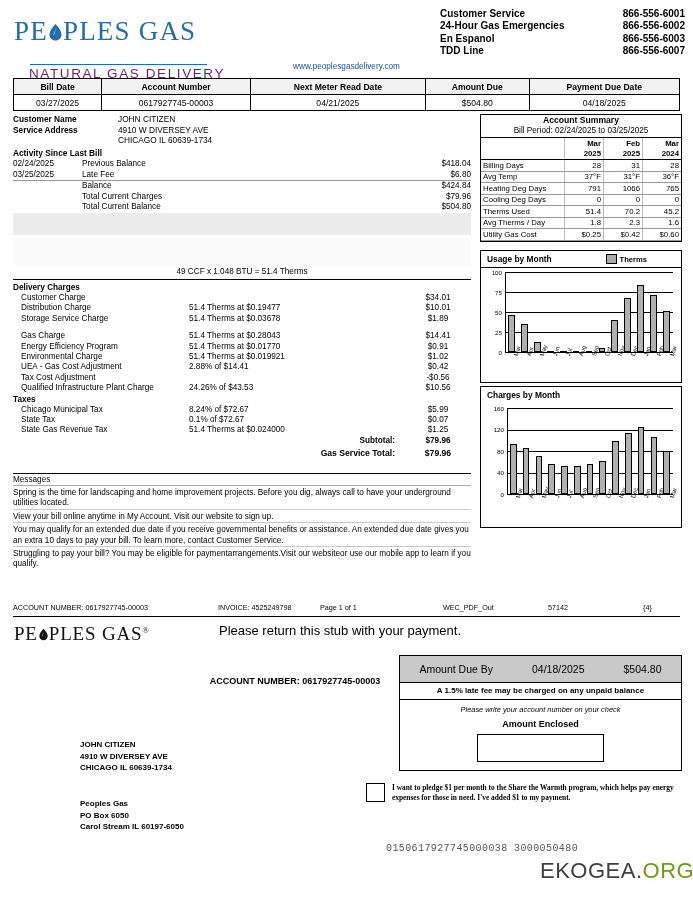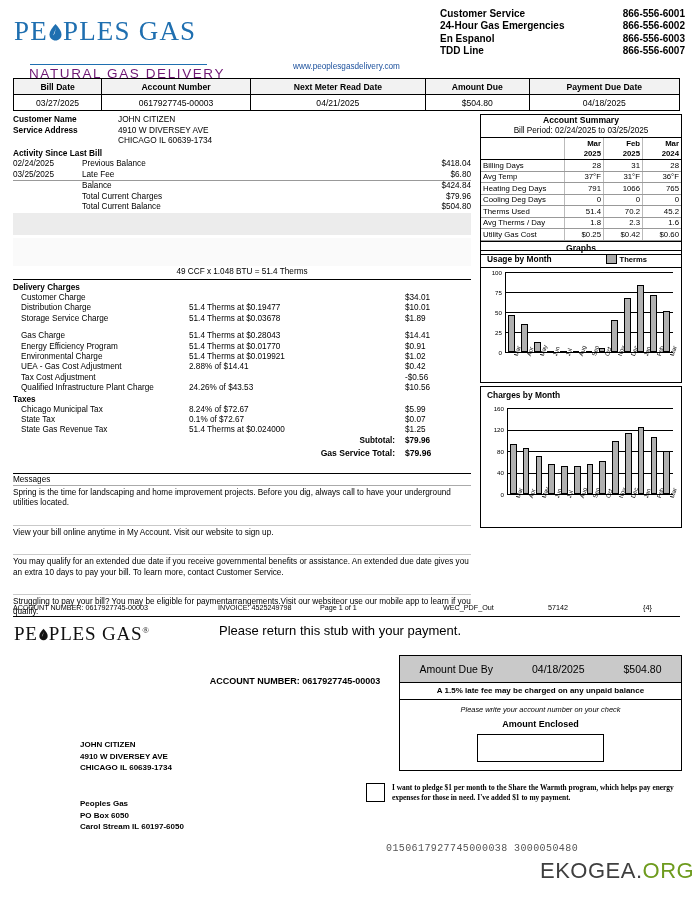--- a/index.html
+++ b/index.html
@@ -48,31 +48,31 @@
 
   .ccf{position:absolute;left:13px;top:267px;width:458px;text-align:center;font-size:8.2px;}
   .hr-thick{position:absolute;left:13px;top:279px;width:458px;border-top:1.1px solid #000;}
 
   
   .chg{position:absolute;left:13px;top:282px;width:458px;font-size:8.2px;}
   .chg .sect{font-weight:bold;line-height:11px;}
   .crow{display:flex;line-height:10.4px;}
   .crow .nm{width:168px;padding-left:8px;}
   .crow .ds{flex:1;}
-  .crow .am{width:66px;text-align:left;}
+  .crow .am{width:66px;text-align:center;}
   .crow.tot .ds{text-align:right;font-weight:bold;padding-right:10px;}
   .crow.tot .am{font-weight:bold;}
   .crow.gst{font-weight:bold;font-size:8.6px;line-height:14px;}
   .crow.gst .ds{text-align:right;padding-right:10px;}
   .spacer{height:7px;}
 
   
   .msgs{position:absolute;left:13px;top:473px;width:458px;font-size:8.2px;}
   .msgs .mh{font-weight:normal;border-top:1.1px solid #000;border-bottom:0.7px solid #aaa;line-height:11px;}
-  .msgs .m{border-bottom:0.7px solid #c9c9c9;padding:2px 0 16px 0;line-height:10.4px;}
+  .msgs .m{border-bottom:0.7px solid #c9c9c9;padding:2px 0 0 0;line-height:10.4px;}
   .msgs .m:last-child{border-bottom:none;}
 
   
   .asum{position:absolute;left:480px;top:114px;width:200px;border:1px solid #000;}
   .asum .t1{text-align:center;font-weight:bold;font-size:8.6px;line-height:11px;}
   .asum .t2{text-align:center;font-size:8.2px;line-height:10px;border-bottom:1px solid #000;padding-bottom:1px;}
   .asum table{width:100%;border-collapse:collapse;font-size:7.8px;}
   .asum td{border-bottom:0.7px solid #999;padding:0 2px;height:10.5px;}
   .asum td.n{text-align:right;width:34px;border-left:0.7px solid #bbb;}
   .asum tr.hd td{text-align:right;font-weight:bold;border-bottom:none;}
@@ -363,21 +363,20 @@
             <td class="n">1.6</td>
           </tr>
       <tr>
             <td>Utility Gas Cost</td>
             <td class="n">$0.25</td>
             <td class="n">$0.42</td>
             <td class="n">$0.60</td>
           </tr>
     </tbody>
       </table>
-    <div class="graphs">Graphs</div>
   </div>
 
   <div class="cbox">
     <div class="ctitle ctitle-line" style="position:relative;height:13px;">
       <span>Usage by Month</span>
       <span class="legend">
           <span class="sw"></span>
           <span>Therms</span>
         </span>
     </div>

